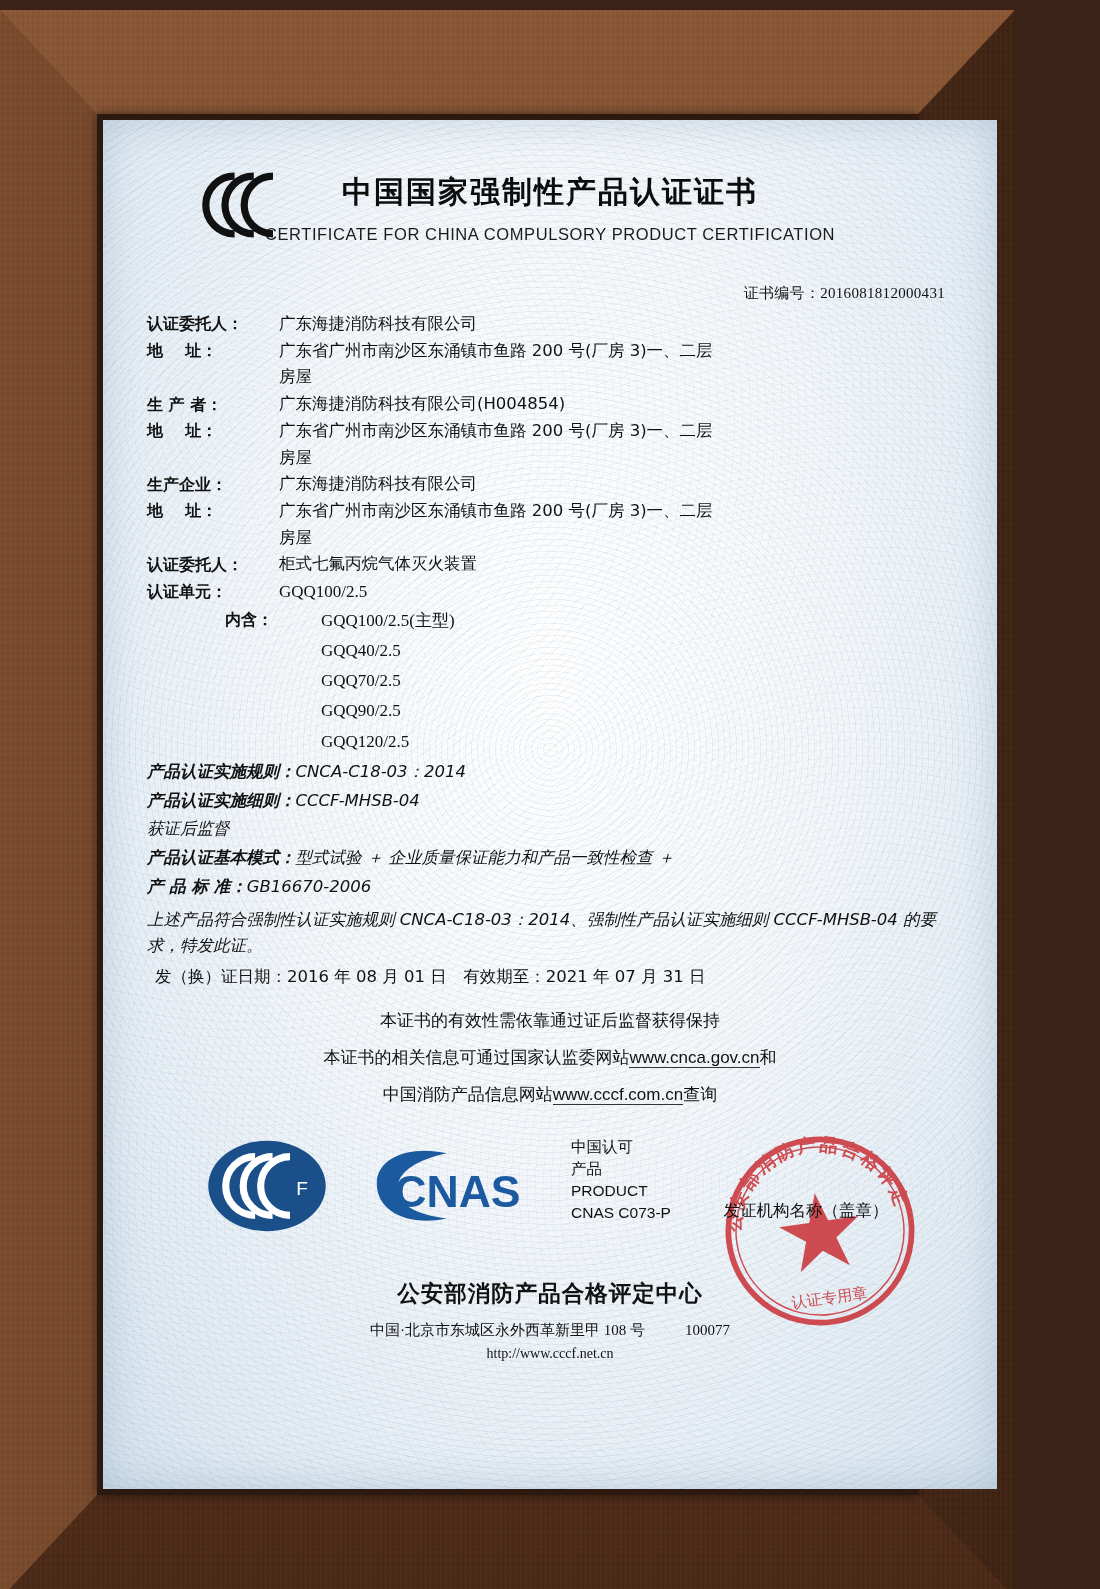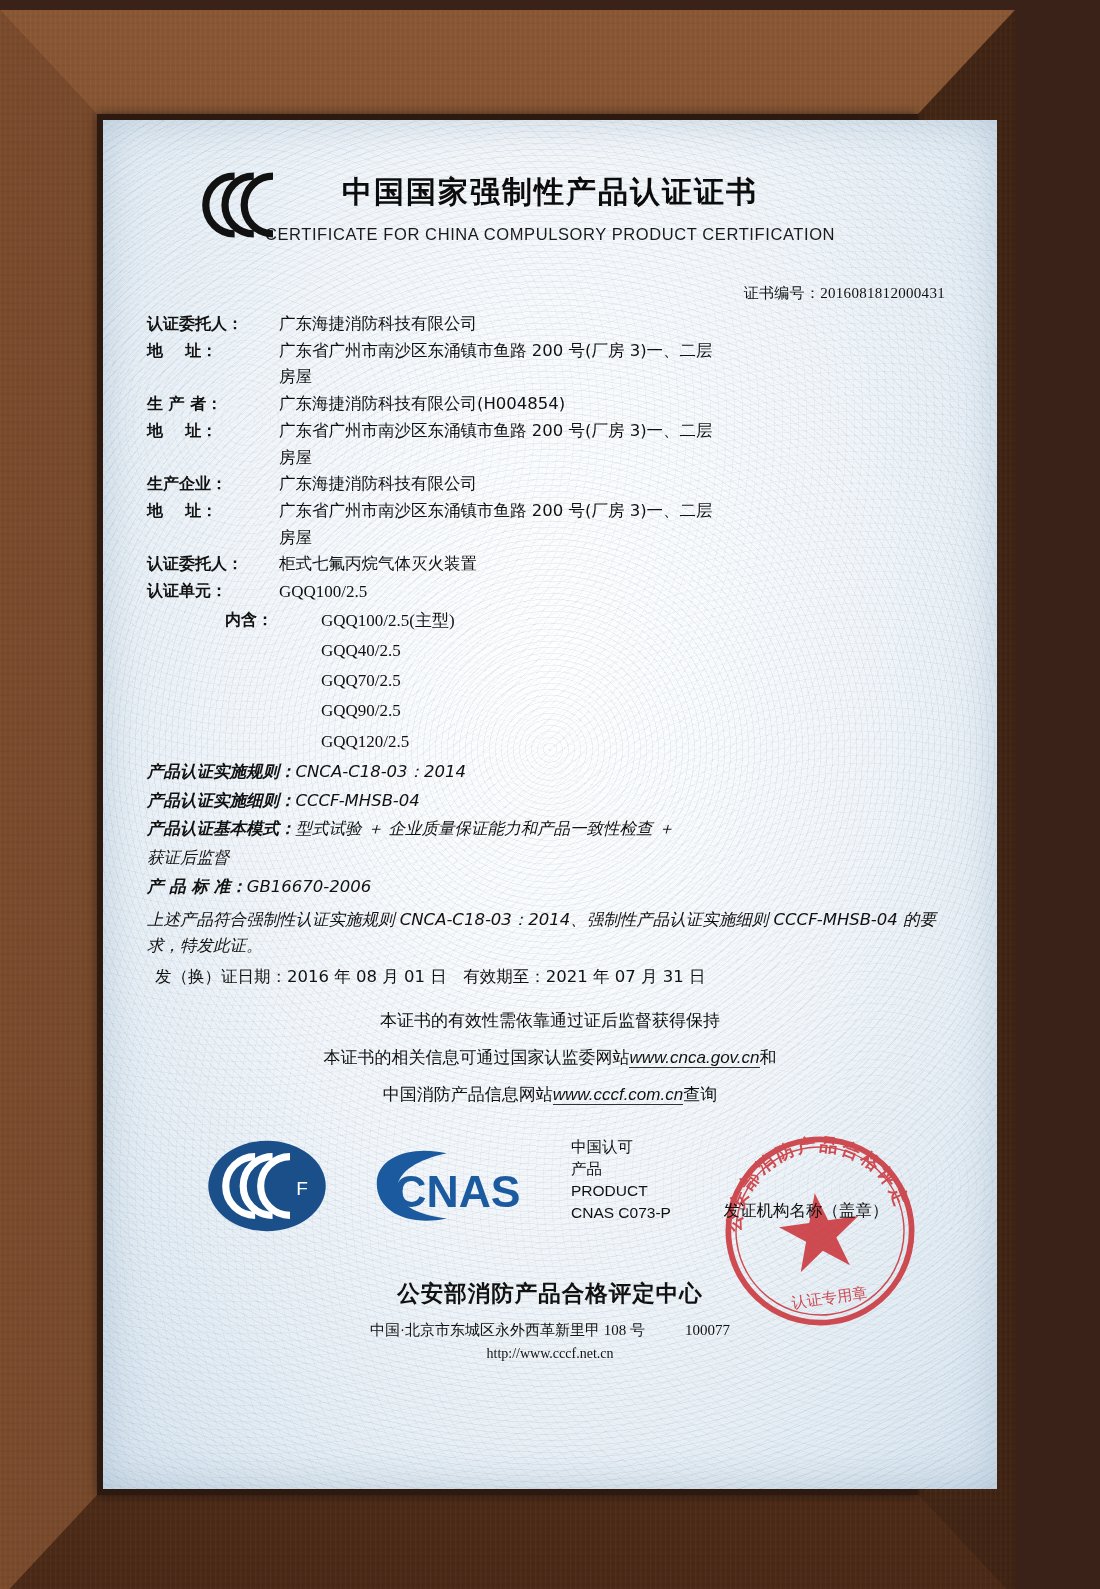--- a/index.html
+++ b/index.html
@@ -134,21 +134,21 @@
   }
 
   
   .fields {
     margin-top: 8px;
     font-size: 16.5px;
     line-height: 1.62;
   }
   .row {
     display: flex;
-    align-items: flex-start;
+    align-items: center;
   }
   .lbl {
     flex: 0 0 132px;
     font-weight: bold;
     font-family: "DejaVu Sans", "Liberation Sans", sans-serif;
     font-size: 16px;
     white-space: pre;
   }
   .val {
     flex: 1;
@@ -202,21 +202,20 @@
   }
   .notice2 {
     text-align: center;
     font-size: 17px;
     margin-top: 14px;
     font-family: "DejaVu Sans", "Liberation Sans", sans-serif;
   }
   .link {
     font-family: "Liberation Sans", sans-serif;
     border-bottom: 1px solid #333;
-    font-style: italic;
   }
 
   
   .logo-band {
     position: relative;
     height: 140px;
     margin-top: 22px;
   }
   .ccc-f {
     position: absolute;
@@ -373,24 +372,24 @@
           <div>GQQ90/2.5</div>
           <div>GQQ120/2.5</div>
         </div>
 
         <div class="para rule-row">
           <span style="font-weight:bold">产品认证实施规则：</span><span>CNCA-C18-03：2014</span>
         </div>
         <div class="para rule-row">
           <span style="font-weight:bold">产品认证实施细则：</span><span>CCCF-MHSB-04</span>
         </div>
+        <div class="para">获证后监督</div>
         <div class="para rule-row">
           <span style="font-weight:bold">产品认证基本模式：</span><span>型式试验 ＋ 企业质量保证能力和产品一致性检查 ＋</span>
         </div>
-        <div class="para">获证后监督</div>
         <div class="para rule-row">
           <span style="font-weight:bold">产 品 标 准：</span><span>GB16670-2006</span>
         </div>
 
         <div class="para" style="margin-top:6px;">上述产品符合强制性认证实施规则 CNCA-C18-03：2014、强制性产品认证实施细则 CCCF-MHSB-04 的要求，特发此证。</div>
 
         <div class="issue-dates">发（换）证日期：2016 年 08 月 01 日　有效期至：2021 年 07 月 31 日</div>
       </div>
 
       <div class="notice">本证书的有效性需依靠通过证后监督获得保持</div>

